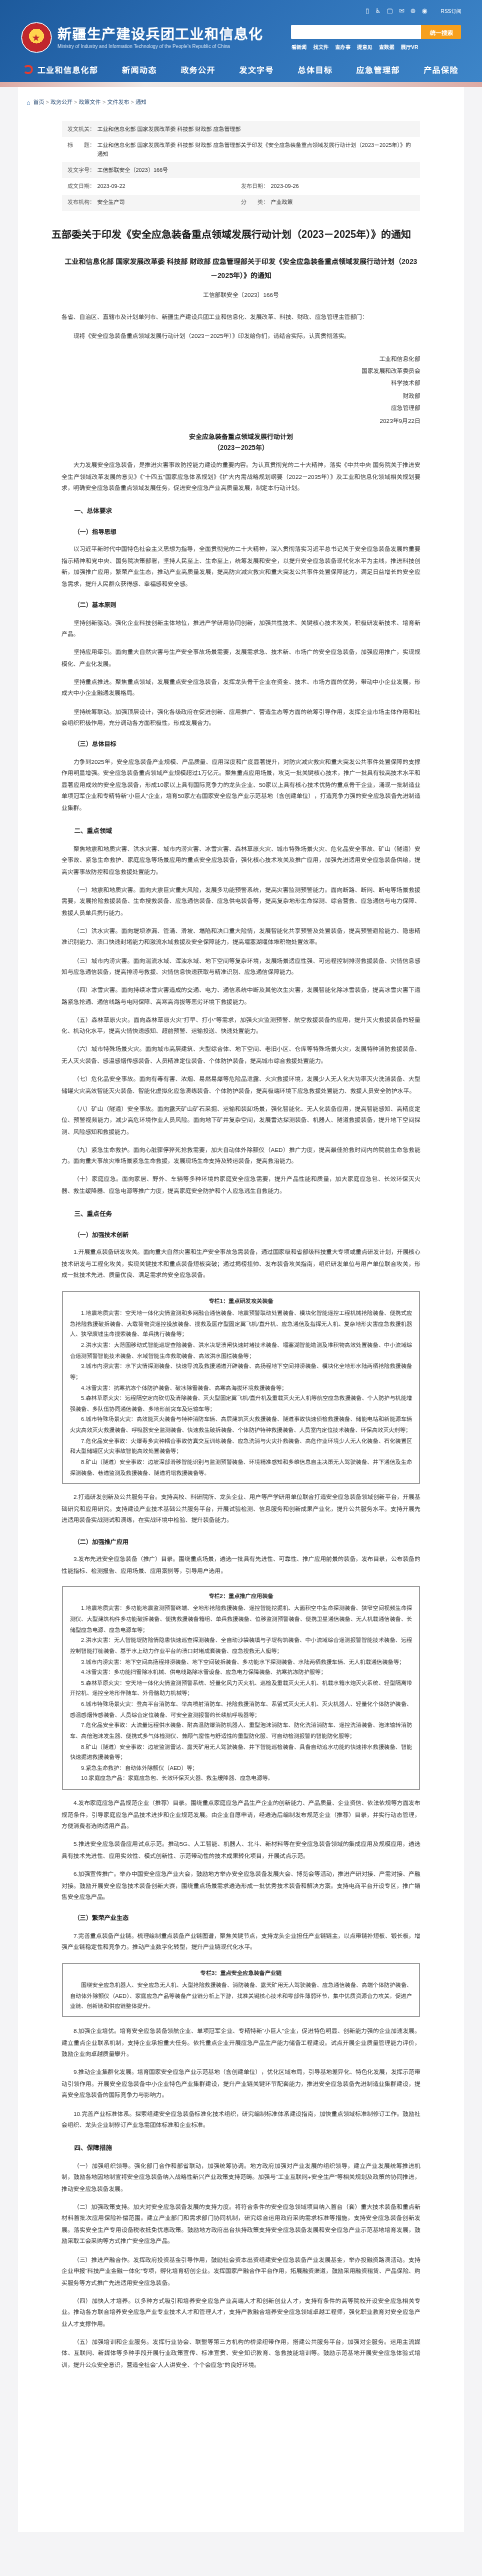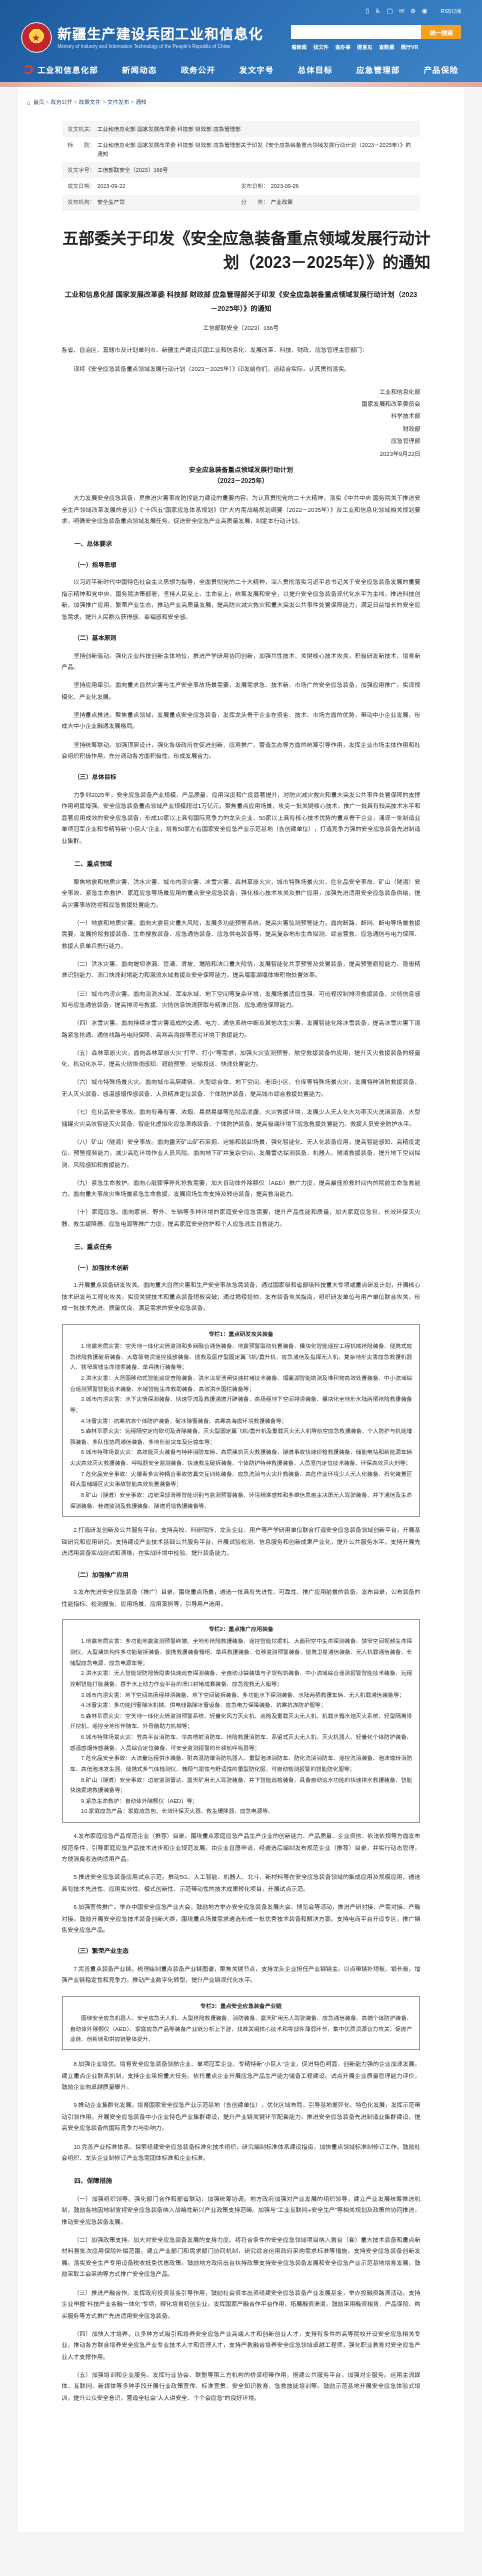--- a/index.html
+++ b/index.html
@@ -54,21 +54,21 @@
   .breadcrumb .home{color:#2a66a9;font-size:6.6px;}
   .breadcrumb .crumb{cursor:pointer;}
   .breadcrumb .sep{color:#888;}
   .meta{margin:4.4px 44px 0 44px;font-size:5.5px;}
   .meta-row{display:flex;padding:3.7px 5.9px;line-height:1.6;}
   .meta-row:nth-child(odd){background:#f5f5f5;}
   .meta-cell{display:flex;flex:1;gap:2.2px;}
   .meta-label{color:#555;white-space:pre;}
   .meta-value{color:#333;}
   .page-title{
-    text-align:right;font-size:16px;font-weight:bold;color:#222;
+    text-align:left;font-size:10px;font-weight:bold;color:#222;
     margin:16px 34px 7.3px 34px;line-height:1.5;
   }
   
   .doc{margin:13.2px 44px 0 44px;font-size:5.9px;line-height:1.95;color:#333;}
   .doc .doc-title{text-align:center;font-weight:bold;font-size:7px;line-height:2;margin:11.7px 0 4.4px 0;color:#222;}
   .doc .center{text-align:center;margin:7.3px 0 10.3px 0;}
   .doc .center-bold{text-align:center;font-weight:bold;font-size:6.5px;line-height:1.7;color:#222;}
   .doc .salutation{text-align:justify;margin:7.3px 0;}
   .doc p.para{text-indent:2em;text-align:justify;margin:6.6px 0;}
   .doc .right{text-align:right;line-height:2.1;}

